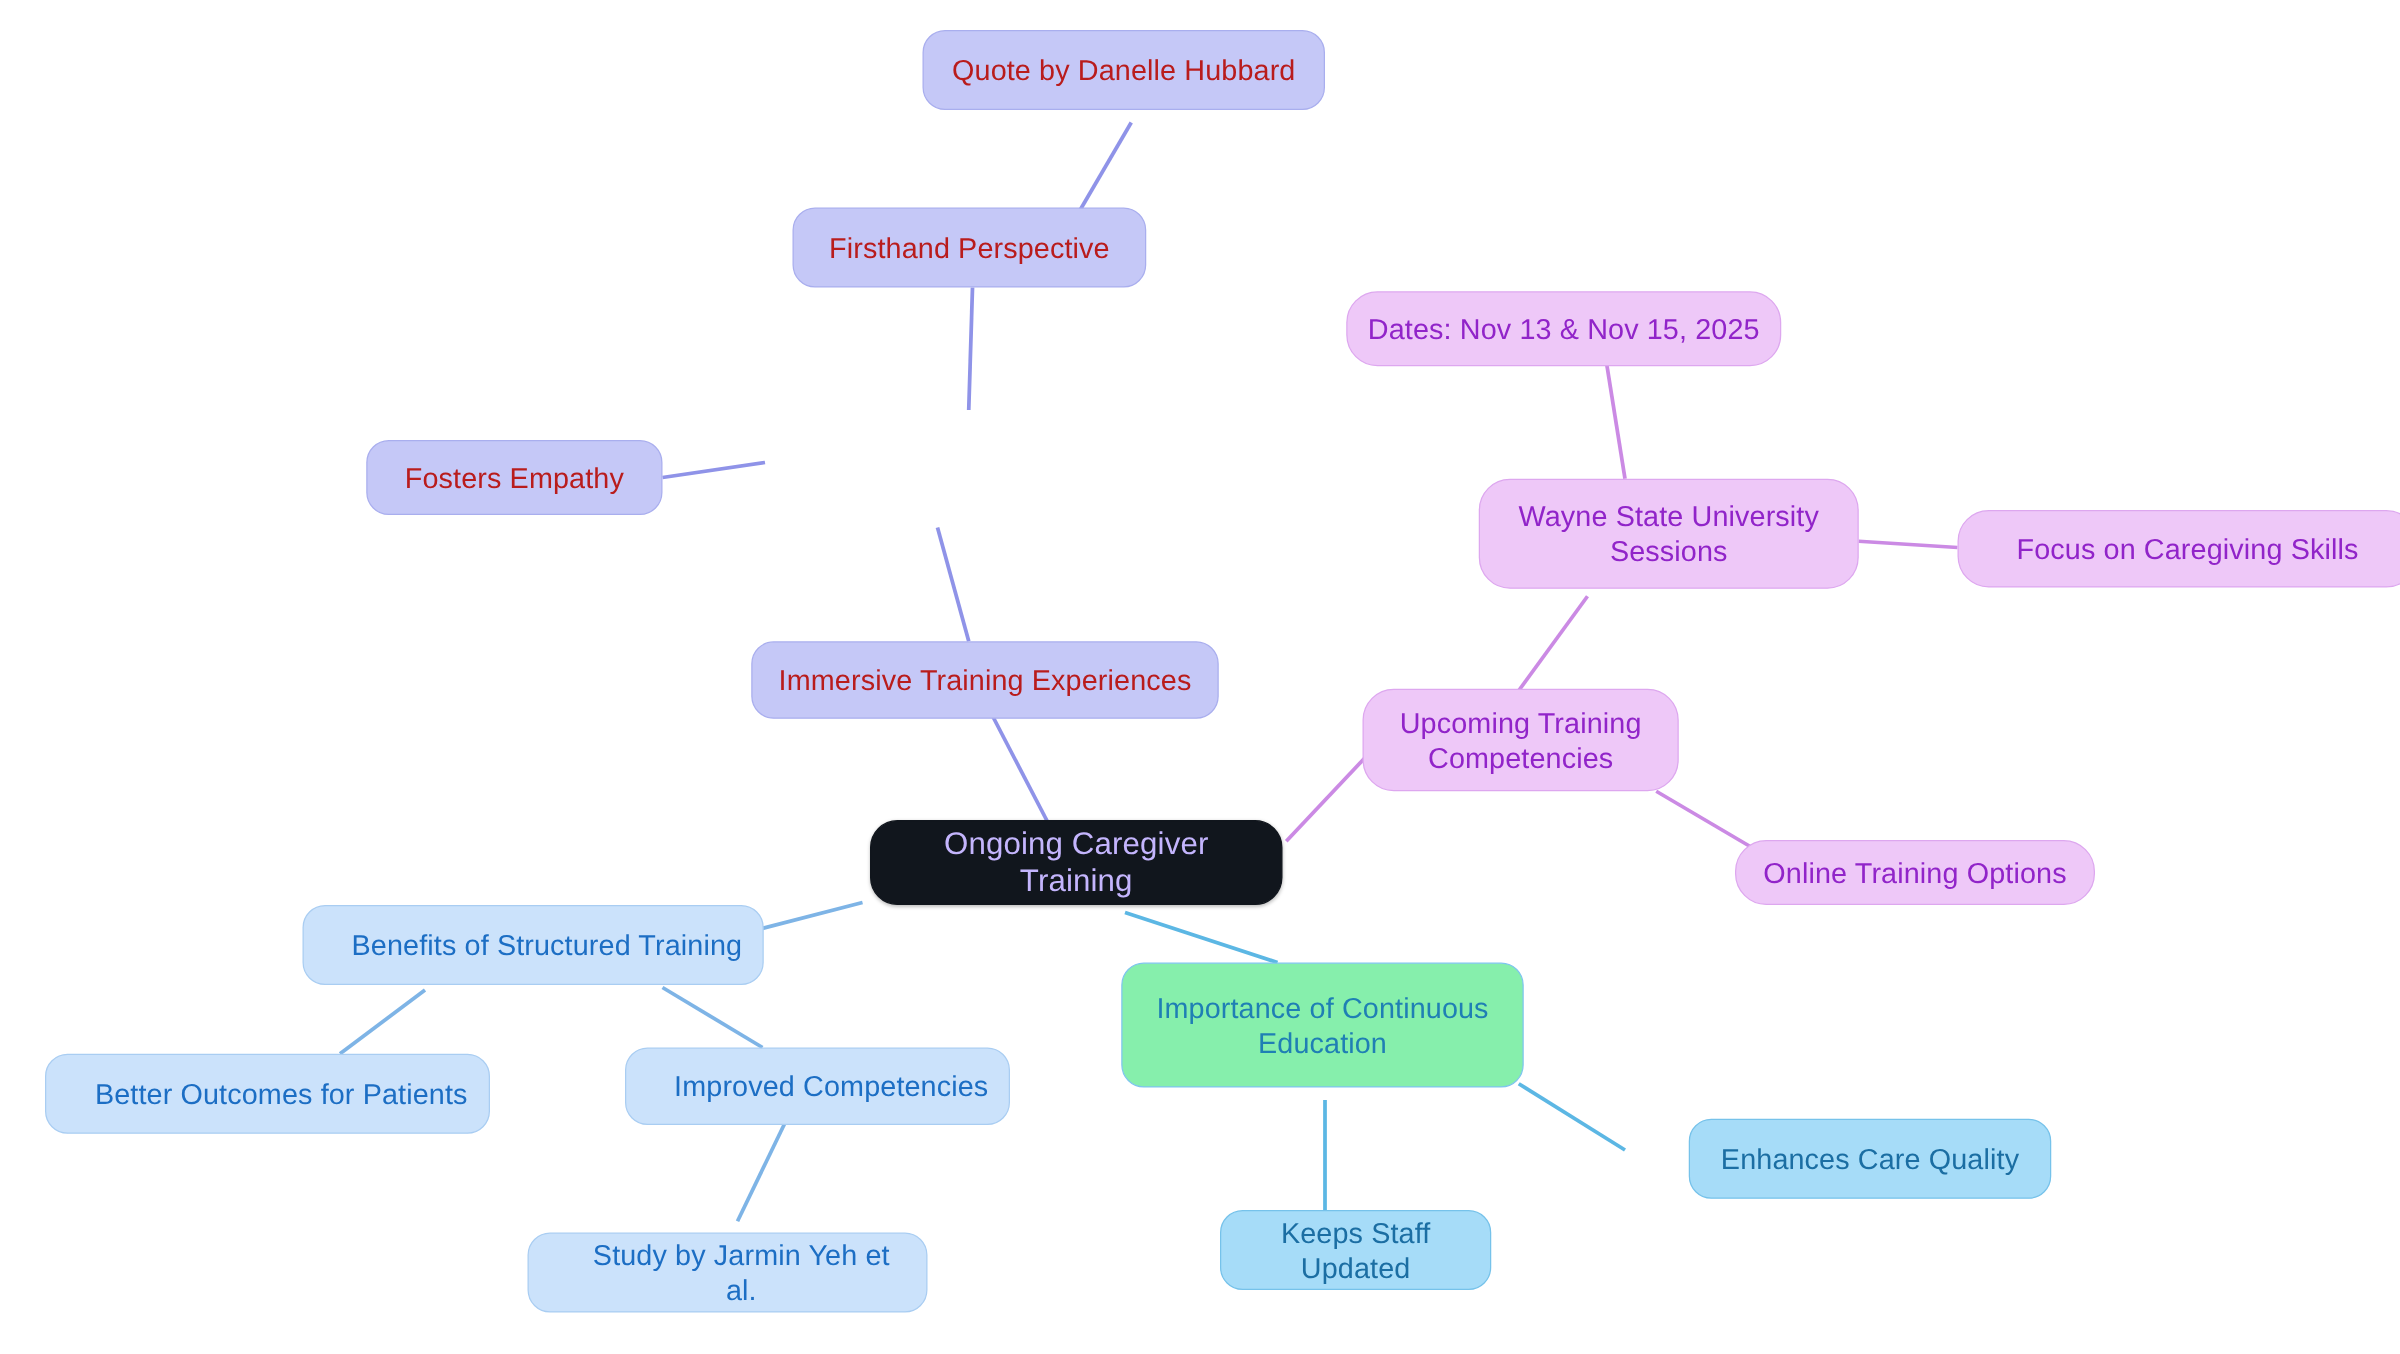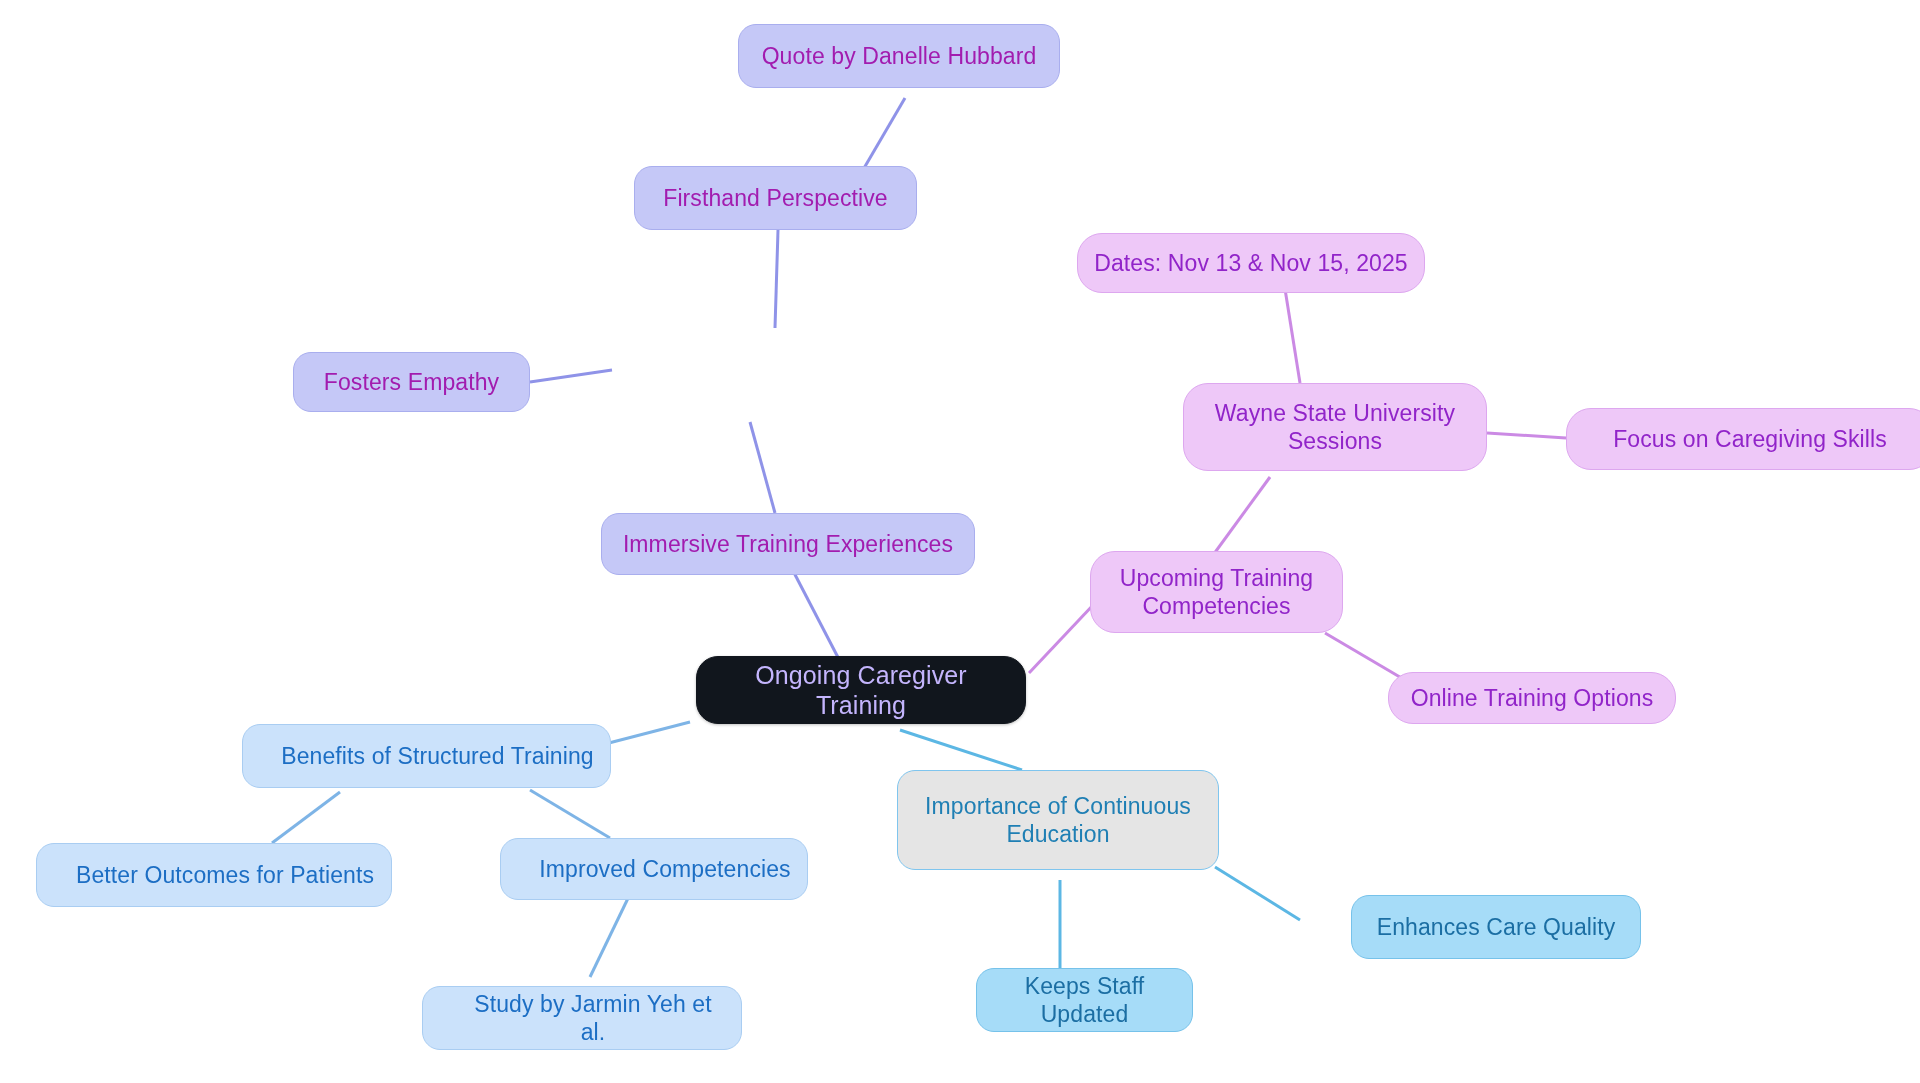--- a/index.html
+++ b/index.html
@@ -43,39 +43,39 @@
     border-radius: 22px;
     font-size: 25px;
     color: #c4b5fd;
     background: #11161d;
     border-color: #11161d;
     box-shadow: 0 1px 3px rgba(0,0,0,0.25);
   }
   .node-violet {
     background: #c5c8f7;
     border-color: #a9aeee;
-    color: #a21caf;
+    color: #b91c1c;
     font-size: 23px;
   }
   .node-magenta {
     background: #eec8f8;
     border-color: #dda7ef;
     color: #9124c9;
     font-size: 23px;
     border-radius: 25px;
   }
   .node-blue-light {
     background: #cbe2fb;
     border-color: #a9cdf2;
     color: #1c6ec4;
     font-size: 23px;
     padding-left: 36px;
   }
   .node-blue-mid {
-    background: #e5e5e5;
+    background: #86efac;
     border-color: #7fc5ee;
     color: #1f7fb4;
     font-size: 23px;
   }
   .node-cyan {
     background: #a6dcf8;
     border-color: #76c2ea;
     color: #1b6ea3;
     font-size: 23px;
     margin-left: 48px;

